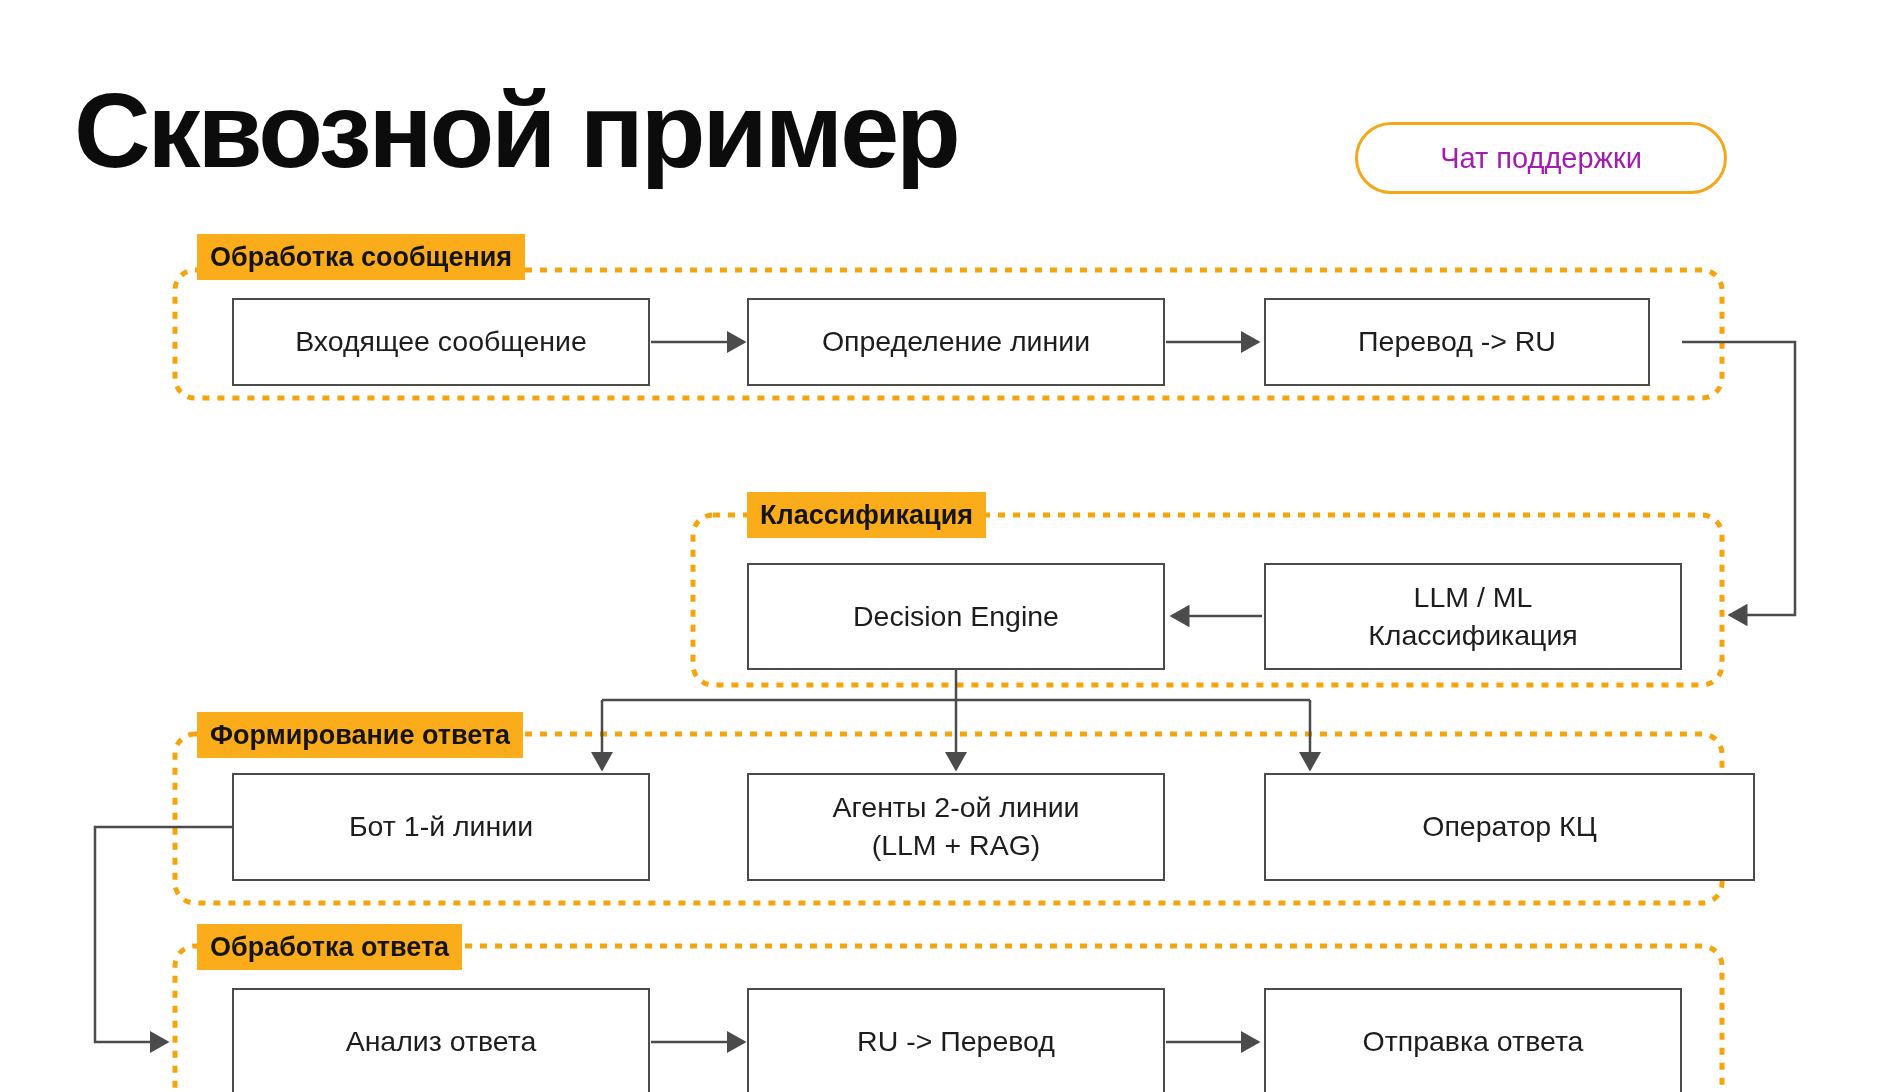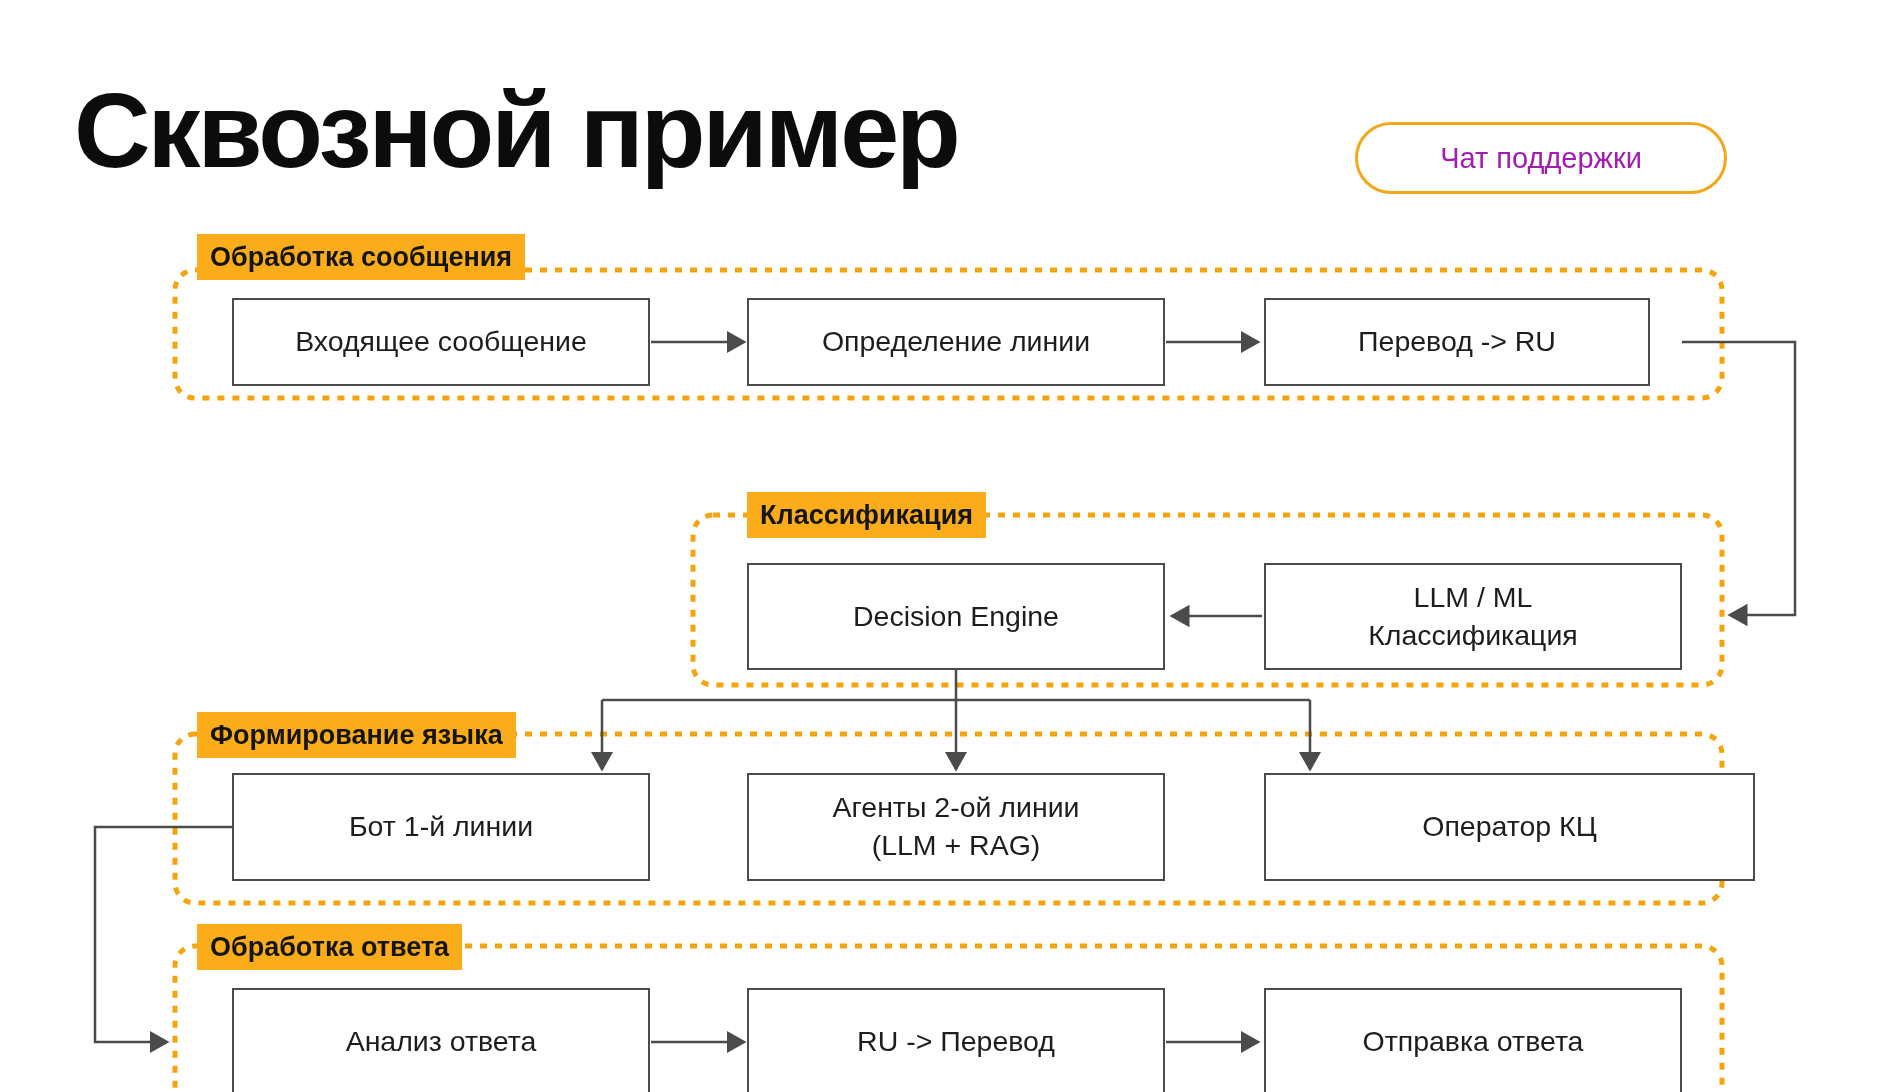--- a/index.html
+++ b/index.html
@@ -68,21 +68,21 @@
 
     <path class="conn" d="M651 994 H744" marker-end="url(#ah)"></path>
     <path class="conn" d="M1166 994 H1258" marker-end="url(#ah)"></path>
   </svg>
 
   <div class="title">Сквозной пример</div>
   <div class="pill">Чат поддержки</div>
 
   <div class="sec-label" style="left:197px;top:186px">Обработка сообщения</div>
   <div class="sec-label" style="left:747px;top:444px">Классификация</div>
-  <div class="sec-label" style="left:197px;top:664px">Формирование языка</div>
+  <div class="sec-label" style="left:197px;top:664px">Формирование ответа</div>
   <div class="sec-label" style="left:197px;top:876px">Обработка ответа</div>
 
   <div class="box" style="left:232px;top:250px;width:418px;height:88px">
     <span>Входящее сообщение</span>
   </div>
   <div class="box" style="left:747px;top:250px;width:418px;height:88px">
     <span>Определение линии</span>
   </div>
   <div class="box" style="left:1264px;top:250px;width:386px;height:88px">
     <span>Перевод -&gt; RU</span>

